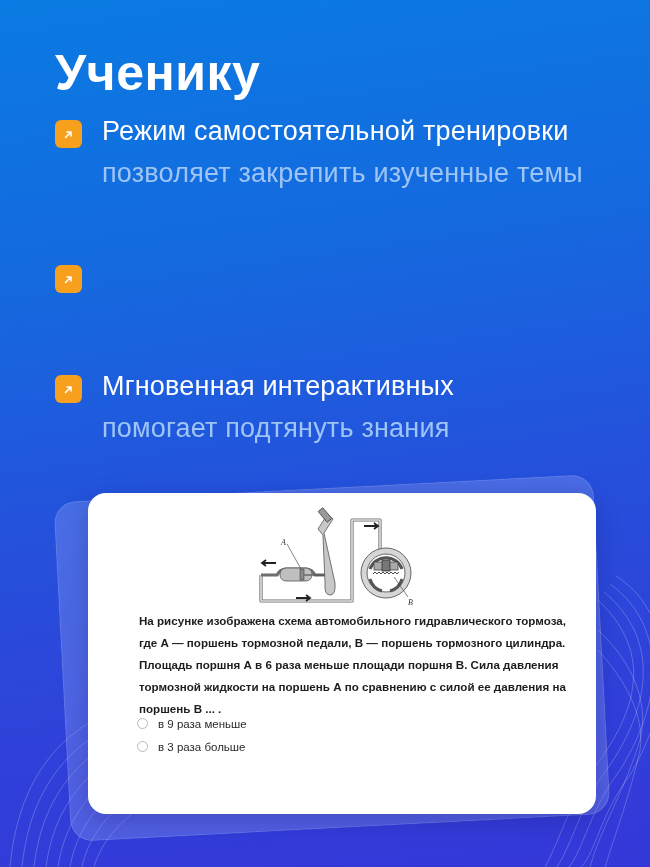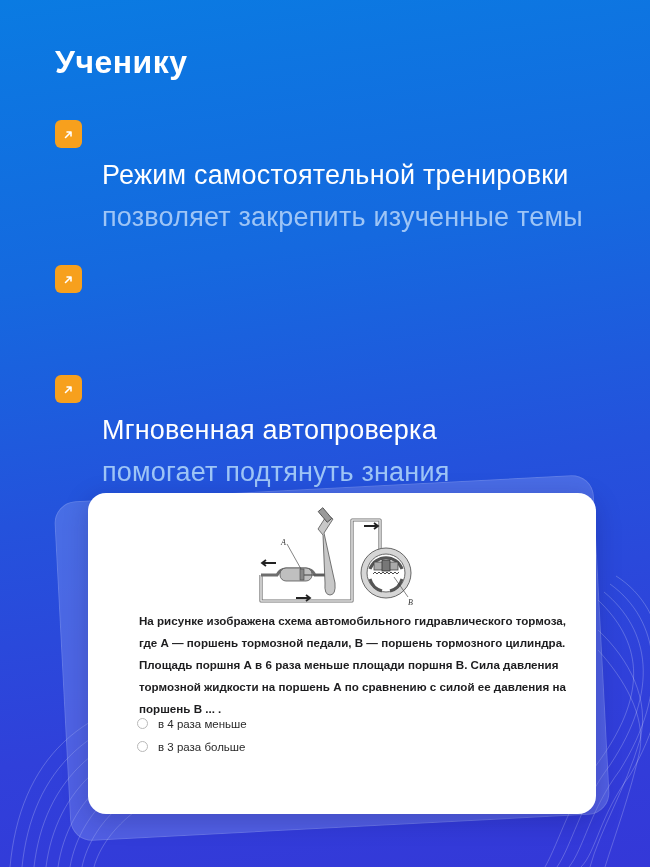--- a/index.html
+++ b/index.html
@@ -5,31 +5,31 @@
   * { box-sizing: border-box; margin: 0; padding: 0; }
   html, body { width: 650px; height: 867px; overflow: hidden; }
   body {
     position: relative;
     font-family: "Liberation Sans", "DejaVu Sans", sans-serif;
     background: linear-gradient(172deg, #0a7be2 0%, #1569df 30%, #2452dc 55%, #3040da 80%, #3438d8 100%);
   }
   .waves { position: absolute; left: 0; top: 0; width: 650px; height: 867px; pointer-events: none; }
   .title {
     position: absolute; left: 55px; top: 44px;
-    font-size: 32px; font-weight: 700; color: #ffffff; letter-spacing: 0.5px;
+    font-size: 50px; font-weight: 700; color: #ffffff; letter-spacing: 0.5px;
   }
   .bullet { position: absolute; left: 55px; }
   .bullet .ico {
     position: absolute; left: 0; top: 0; width: 27px; height: 28px;
     background: #f7a01d; border-radius: 6px;
     display: flex; align-items: center; justify-content: center;
   }
   .bullet .txt {
     position: absolute; left: 47px; top: -10px; width: 540px;
-    font-size: 27px; line-height: 42px; color: #ffffff; letter-spacing: 0.2px; margin-top: 44px;
+    font-size: 27px; line-height: 42px; color: #ffffff; letter-spacing: 0.2px;
   }
   .bullet .txt .muted { color: #9ec5f6; }
   .card-back {
     position: absolute; left: 62px; top: 488px; width: 540px; height: 340px;
     background: rgba(140, 160, 245, 0.35); border-radius: 22px;
     transform: rotate(-3deg);
     box-shadow: 0 0 0 1px rgba(255,255,255,0.12) inset;
   }
   .card {
     position: absolute; left: 88px; top: 493px; width: 508px; height: 321px;
@@ -94,21 +94,21 @@
   </div>
 </div>
 
 <div class="bullet" style="top:375px;">
   <div class="ico">
     <svg width="11" height="11" viewBox="0 0 11 11">
         <path d="M2.5 8.5 L8 3 M4 3 H8 V7" stroke="#fff" stroke-width="1.6" fill="none" stroke-linecap="round" stroke-linejoin="round"></path>
       </svg>
   </div>
   <div class="txt">
-    <div>Мгновенная автопроверка</div>
+    <div>Мгновенная интерактивных</div>
     <div class="muted">помогает подтянуть знания</div>
   </div>
 </div>
 
 <div class="card-back"></div>
 
 <div class="card">
   <svg class="diagram" viewBox="0 0 200 110">
     <g fill="none" stroke="#6e6e6e" stroke-width="3.2" stroke-linejoin="round">
 
@@ -143,20 +143,20 @@
     <text x="41" y="40" font-family="Liberation Serif, serif" font-style="italic" font-size="8" fill="#333">A</text>
     <line x1="154" y1="72" x2="168" y2="92" stroke="#333" stroke-width="0.6"></line>
     <text x="168" y="100" font-family="Liberation Serif, serif" font-style="italic" font-size="8" fill="#333">B</text>
   </svg>
 
   <div class="question">На рисунке изображена схема автомобильного гидравлического тормоза, где А — поршень тормозной педали, В — поршень тормозного цилиндра. Площадь поршня А в 6 раза меньше площади поршня В. Сила давления тормозной жидкости на поршень А по сравнению с силой ее давления на поршень В ... .</div>
 
   <div class="options">
     <div class="opt">
       <span class="radio"></span>
-      <span class="lbl">в 4 раза меньше</span>
+      <span class="lbl">в 9 раза меньше</span>
     </div>
     <div class="opt">
       <span class="radio"></span>
       <span class="lbl">в 3 раза больше</span>
     </div>
   </div>
 </div>
 
 </body></html>

